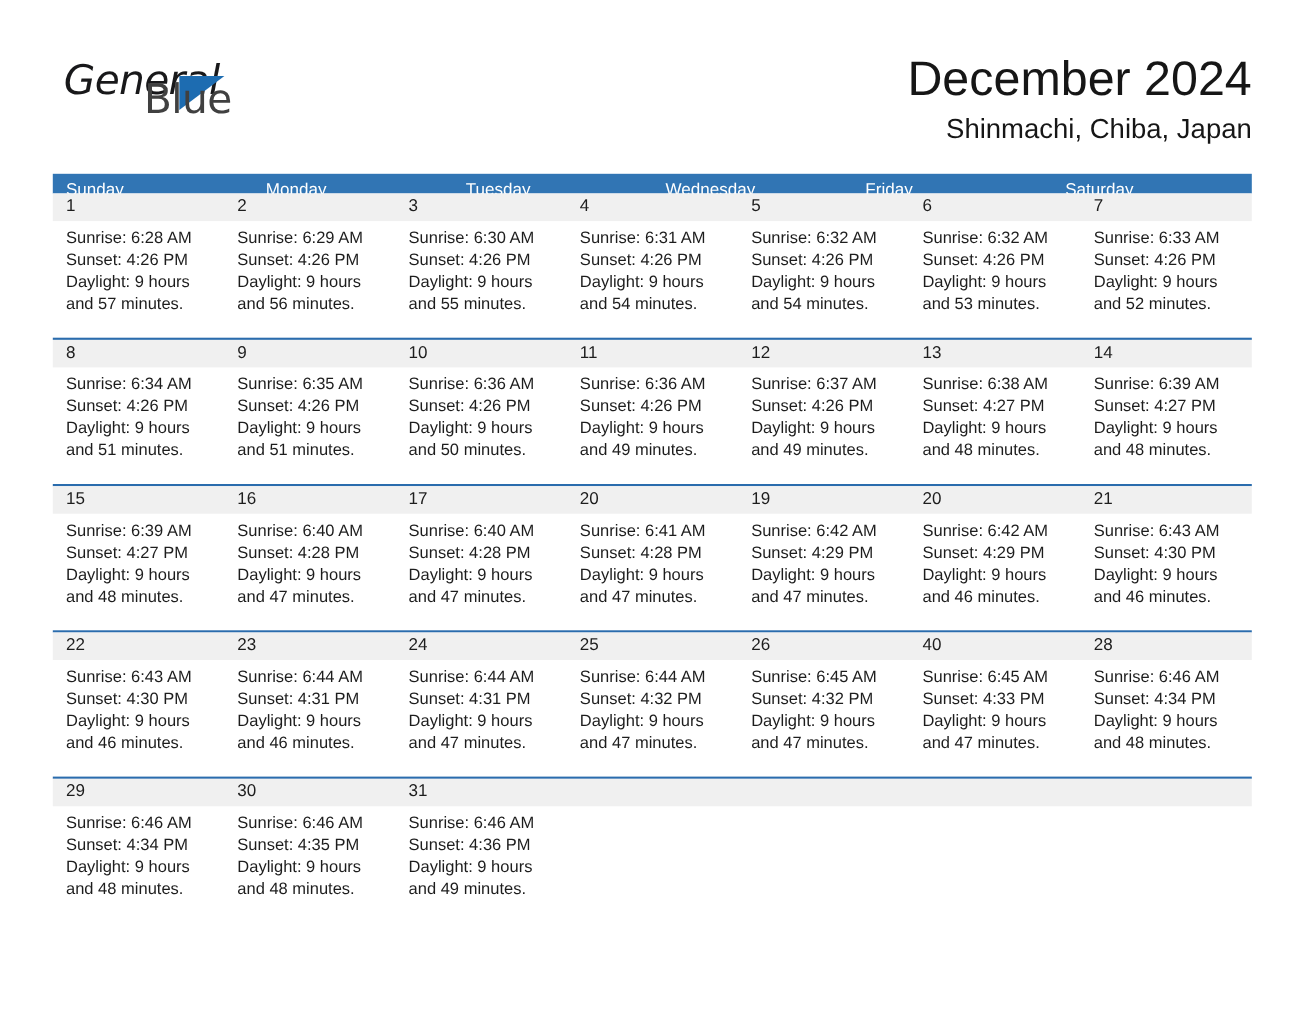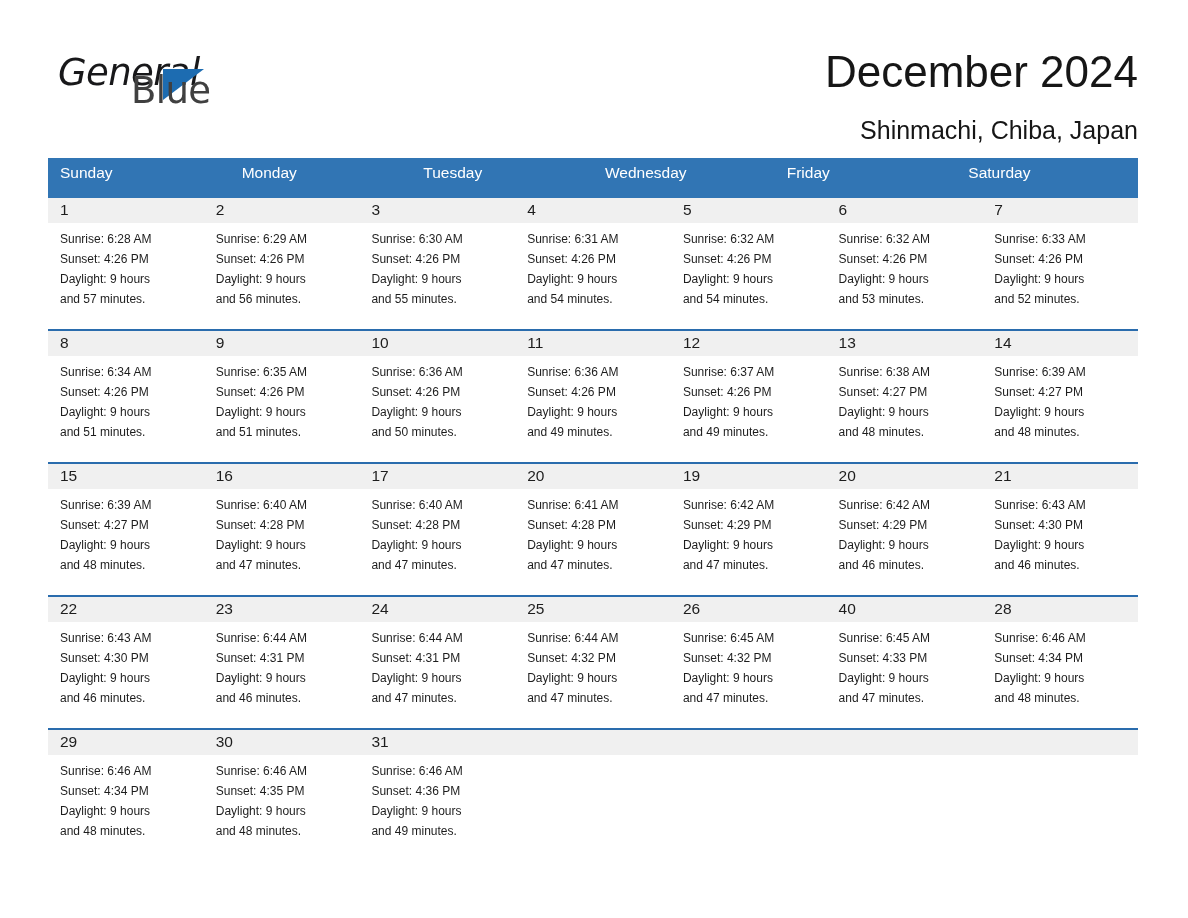--- a/index.html
+++ b/index.html
@@ -80,35 +80,35 @@
     font-weight: 400;
     line-height: 56px;
     color: #161616;
     letter-spacing: 0px;
   }
   .location {
     font-size: 25px;
     font-weight: 400;
     line-height: 34px;
     color: #161616;
-    margin-top: 13px;
+    margin-top: 0;
     letter-spacing: 0px;
   }
 
   
   .calendar {
     position: absolute;
     left: 48px;
     top: 158px;
     width: 1090px;
   }
   .weekday-row {
     display: flex;
     background: #3175b4;
-    height: 40px;
+    height: 18px;
   }
   .weekday {
     flex: 1 1 0;
     color: #ffffff;
     font-size: 15.5px;
     line-height: 30px;
     padding-left: 12px;
     box-sizing: border-box;
     white-space: nowrap;
   }
@@ -145,21 +145,21 @@
     min-height: 104px;
   }
   .daynum {
     height: 25px;
     line-height: 24px;
     font-size: 15.5px;
     color: #1d1d1d;
   }
   .detail {
     margin-top: 6px;
-    font-size: 12px;
+    font-size: 15px;
     line-height: 20px;
     color: #1d1d1d;
     white-space: pre-line;
   }
   .cell.empty .daynum,
   .cell.empty .detail { visibility: hidden; }
 </style>
 </head>
 <body>
 

